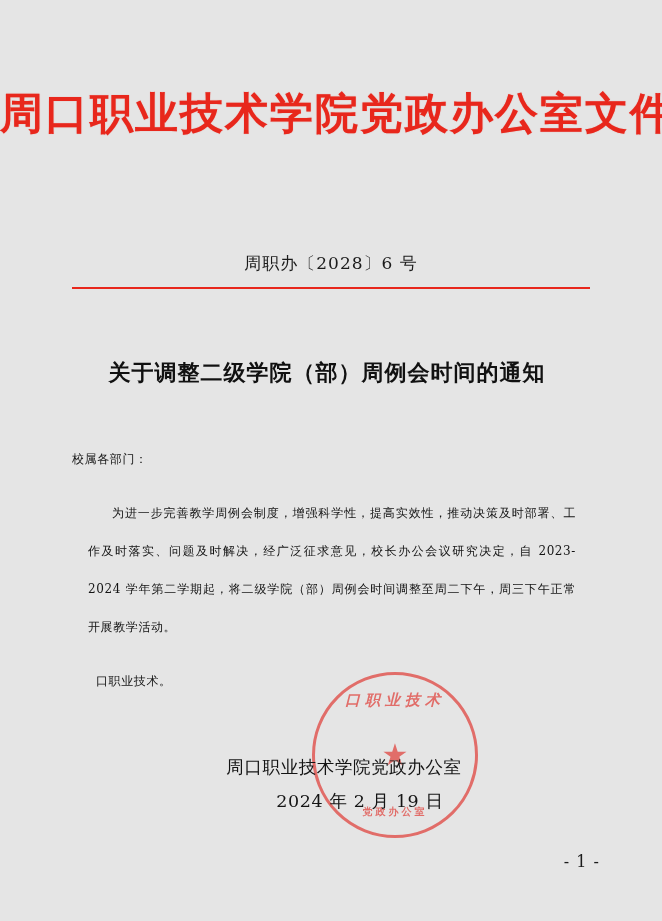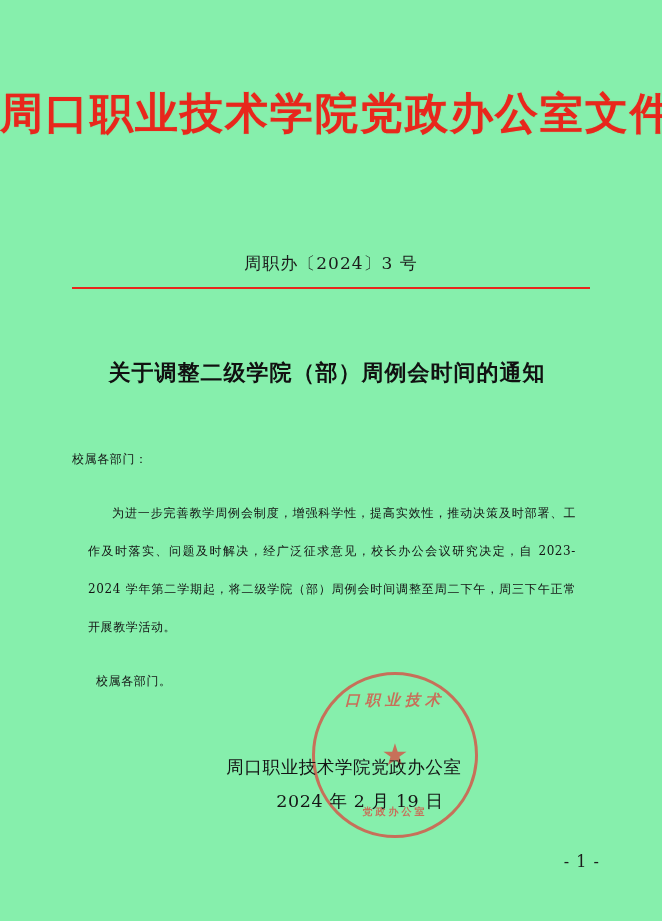--- a/index.html
+++ b/index.html
@@ -7,21 +7,21 @@
     padding: 0;
     background: #ffffff;
   }
   body {
     font-family: "DejaVu Serif", "Liberation Serif", serif;
   }
   .page {
     position: relative;
     width: 662px;
     height: 921px;
-    background: #86efac;
+    background: #e5e5e5;
     overflow: hidden;
   }
 
   
   .masthead {
     position: absolute;
     top: 86px;
     left: 0;
     width: 662px;
     text-align: center;
@@ -157,30 +157,30 @@
     letter-spacing: 1px;
   }
 </style>
 </head>
 <body>
 
 <div class="page">
 
   <div class="masthead">周口职业技术学院党政办公室文件</div>
 
-  <div class="doc-number">周职办〔2024〕3 号</div>
+  <div class="doc-number">周职办〔2028〕6 号</div>
 
   <div class="red-rule"></div>
 
   <div class="doc-title">关于调整二级学院（部）周例会时间的通知</div>
 
   <div class="body-block">
     <p class="salutation">校属各部门：</p>
     <p class="para">为进一步完善教学周例会制度，增强科学性，提高实效性，推动决策及时部署、工作及时落实、问题及时解决，经广泛征求意见，校长办公会议研究决定，自 2023-2024 学年第二学期起，将二级学院（部）周例会时间调整至周二下午，周三下午正常开展教学活动。</p>
-    <p class="notice-end">校属各部门。</p>
+    <p class="notice-end">口职业技术。</p>
   </div>
 
   <div class="seal">
     <div class="seal-arc-top">口职业技术</div>
     <div class="seal-star">★</div>
     <div class="seal-arc-bottom">党政办公室</div>
   </div>
 
   <div class="signature">
     <div class="sign-org">周口职业技术学院党政办公室</div>

